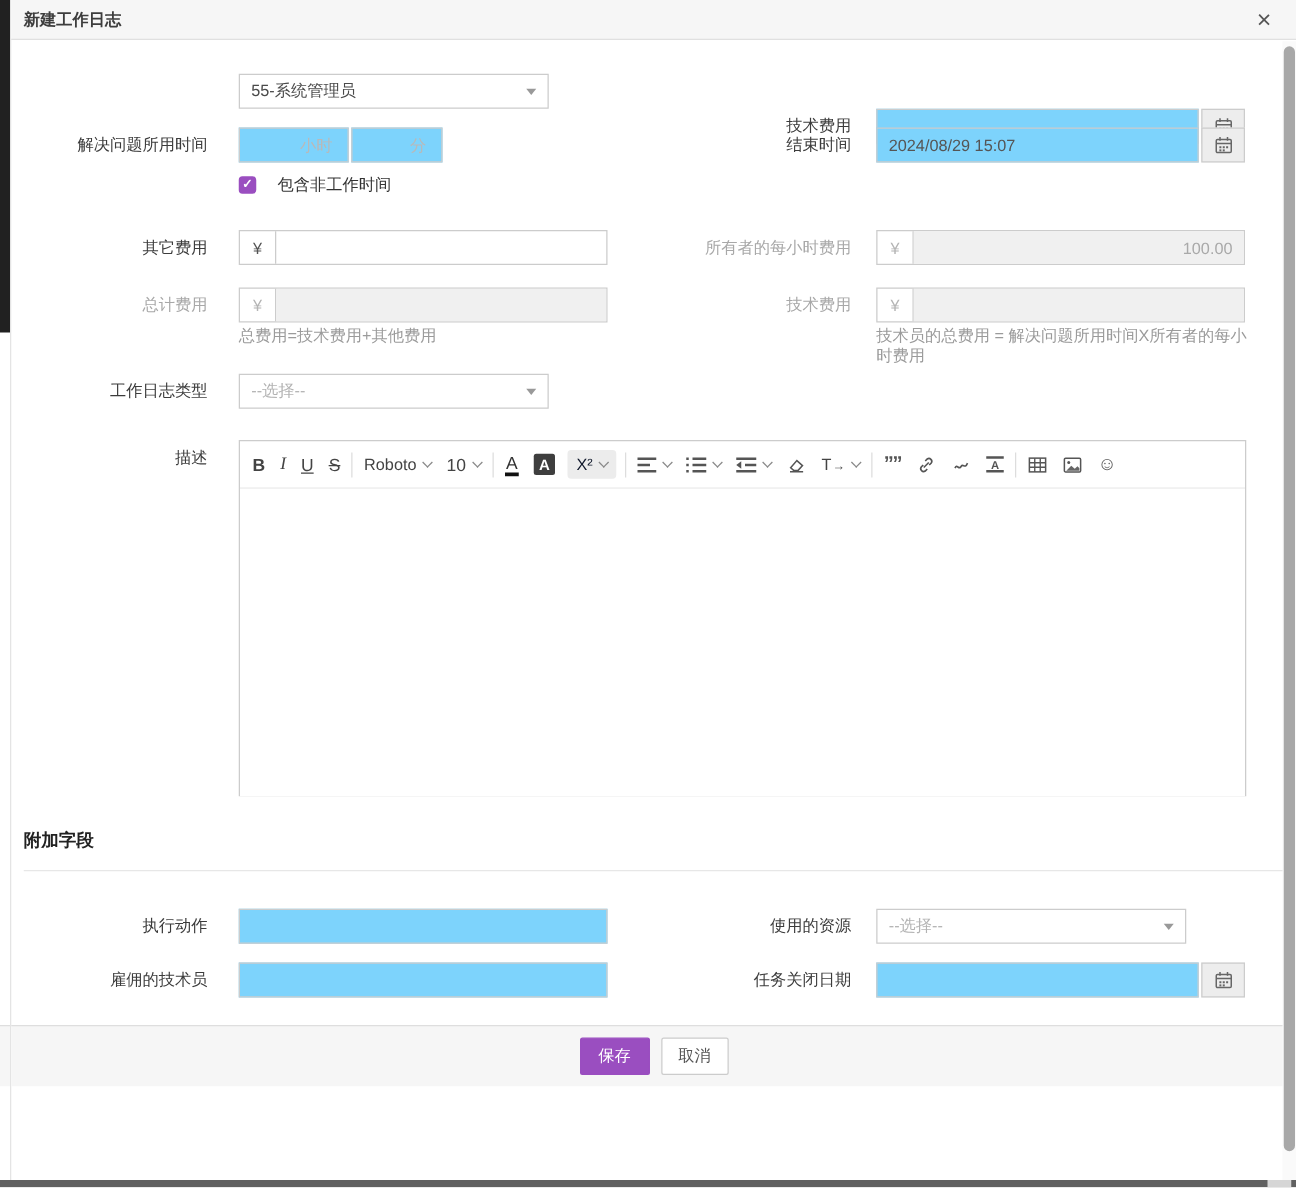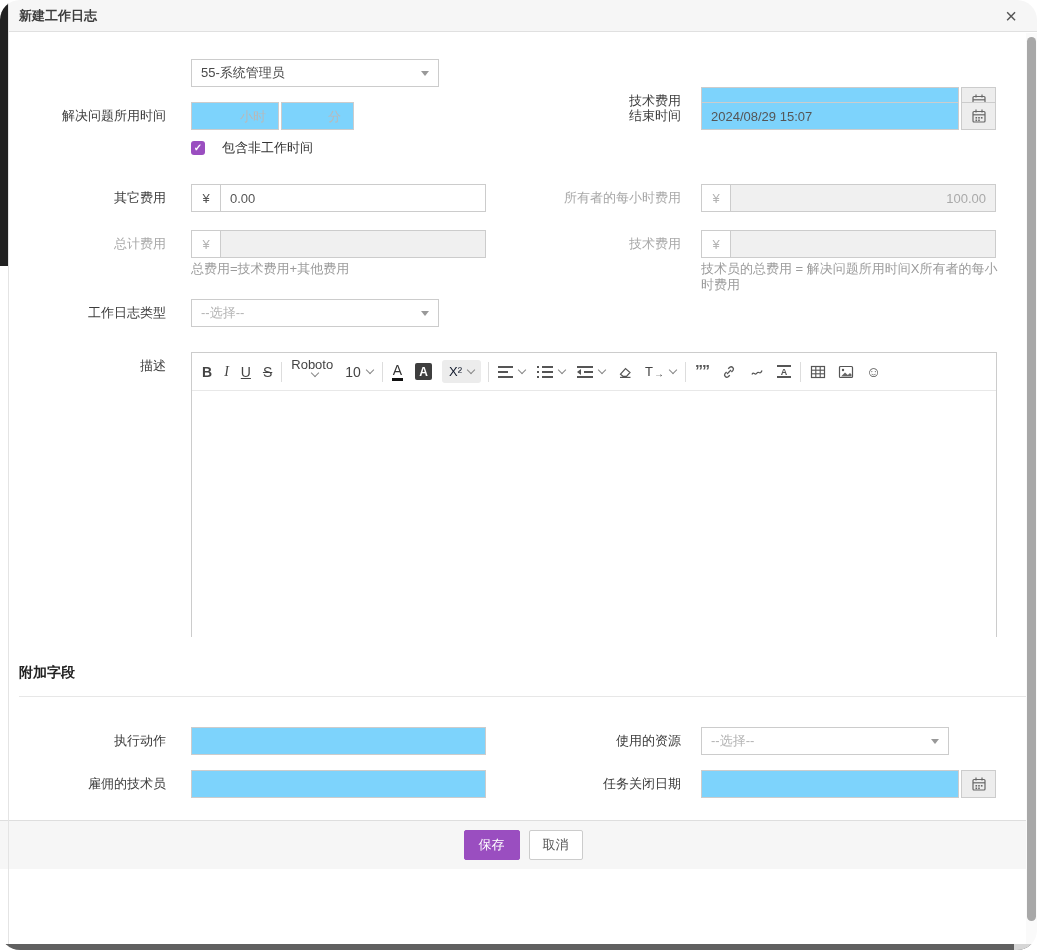--- a/index.html
+++ b/index.html
@@ -1,18 +1,18 @@
 <!DOCTYPE html>
 <html><head>
 <meta charset="utf-8">
 <style>
   * { margin:0; padding:0; }
   html,body { width:1037px; height:950px; }
   body { font-family:"Liberation Sans", sans-serif; background:#fff; overflow:hidden; }
-  .screen { position:relative; width:1037px; height:950px; background:#fff; overflow:hidden;border-radius:20px; }
+  .screen { position:relative; width:1037px; height:950px; background:#fff; overflow:hidden; }
 
   
   .strip-dark  { position:absolute; left:0; top:0; width:8px; height:266px; background:#212121; }
   .strip-footer{ position:absolute; left:0; top:820px; width:8px; height:49px; background:#f6f6f6; border-top:1px solid #dedede; box-sizing:border-box; }
   .botband { position:absolute; left:0; top:944px; width:100%; height:6px; background:#606060; }
   .botnotch{ position:absolute; left:1014px; top:944px; width:19px; height:6px; background:#d6d6d6; }
 
   
   .modal { position:absolute; left:8px; top:0; width:1029px; height:944px; background:#fff; border-left:1px solid #e4e4e4; box-sizing:border-box; }
   .titlebar { position:absolute; left:0; top:0; width:100%; height:32px; background:#f6f6f6; border-bottom:1px solid #e0e0e0; box-sizing:border-box; display:flex; align-items:center; padding:0 20px 0 10px; }
@@ -56,21 +56,21 @@
   
   .editor { position:absolute; left:182px; top:352px; width:806px; height:285px; border:1px solid #ccc; box-sizing:border-box; background:#fff; }
   .toolbar { height:37px; border-bottom:1px solid #e8e8e8; display:flex; align-items:center; padding:0 4px; color:#444; }
   .tb { display:flex; align-items:center; height:30px; padding:0 6px; background:none; border:none; font-family:inherit; font-size:14px; color:#444; cursor:pointer; }
   .tsep { width:1px; height:20px; background:#ddd; margin:0 3px; }
   .chev { width:5px; height:5px; border-right:1.2px solid #888; border-bottom:1.2px solid #888; transform:rotate(45deg); margin-left:6px; position:relative; top:-2px; }
   .g-b { font-weight:bold; }
   .g-i { font-style:italic; font-family:"Liberation Serif", serif; }
   .g-u { text-decoration:underline; }
   .g-s { text-decoration:line-through; }
-  .fontname { font-size:13px;flex-direction:column; }
+  .fontname { font-size:13px; }
   .i-fore { font-size:14px; color:#333; border-bottom:3px solid #111; line-height:15px; padding:0 1px; }
   .i-back { width:17px; height:17px; background:#3e3e3e; color:#fff; font-size:12px; font-weight:bold; display:flex; align-items:center; justify-content:center; border-radius:2px; }
   .pill { background:#ececec; border-radius:3px; padding:4px 7px; display:flex; align-items:center; }
   .pill .sup { font-size:13px; color:#0f172a; }
   .i-align { width:15px; height:14px; background-image:linear-gradient(#555,#555),linear-gradient(#555,#555),linear-gradient(#555,#555); background-size:15px 2px,10px 2px,15px 2px; background-position:0 1px,0 6px,0 11px; background-repeat:no-repeat; }
   .i-list { width:16px; height:14px; background-image:linear-gradient(#555,#555),linear-gradient(#555,#555),linear-gradient(#555,#555),linear-gradient(#555,#555),linear-gradient(#555,#555),linear-gradient(#555,#555); background-size:2px 2px,11px 2px,2px 2px,11px 2px,2px 2px,11px 2px; background-position:0 1px,5px 1px,0 6px,5px 6px,0 11px,5px 11px; background-repeat:no-repeat; }
   .i-indent { position:relative; width:16px; height:14px; background-image:linear-gradient(#555,#555),linear-gradient(#555,#555),linear-gradient(#555,#555); background-size:16px 2px,9px 2px,16px 2px; background-position:0 1px,7px 6px,0 11px; background-repeat:no-repeat; }
   .i-indent::before { content:""; position:absolute; left:0; top:4px; border-top:3px solid transparent; border-bottom:3px solid transparent; border-right:4px solid #555; }
   .i-lh { width:14px; height:13px; border-top:2px solid #555; border-bottom:2px solid #555; display:flex; align-items:center; justify-content:center; font-size:9px; font-weight:bold; color:#555; box-sizing:border-box; }
   .i-T { font-size:13px; color:#444; }
@@ -159,21 +159,20 @@
       <span class="cb">
           <span class="cbcheck">✓</span>
         </span>
       <span class="cblabel">包含非工作时间</span>
     </div>
 
     <div class="frow" style="top:184px">
       <div class="lbl lbl-l">其它费用</div>
       <div class="fld-l grp">
         <span class="addon">¥</span>
-        <input value="0.00" style="">
       </div>
       <div class="lbl lbl-r dim">所有者的每小时费用</div>
       <div class="fld-r grp dis">
         <span class="addon">¥</span>
         <input disabled="" value="100.00" style="">
       </div>
     </div>
 
     <div class="frow" style="top:230px">
       <div class="lbl lbl-l dim">总计费用</div>

